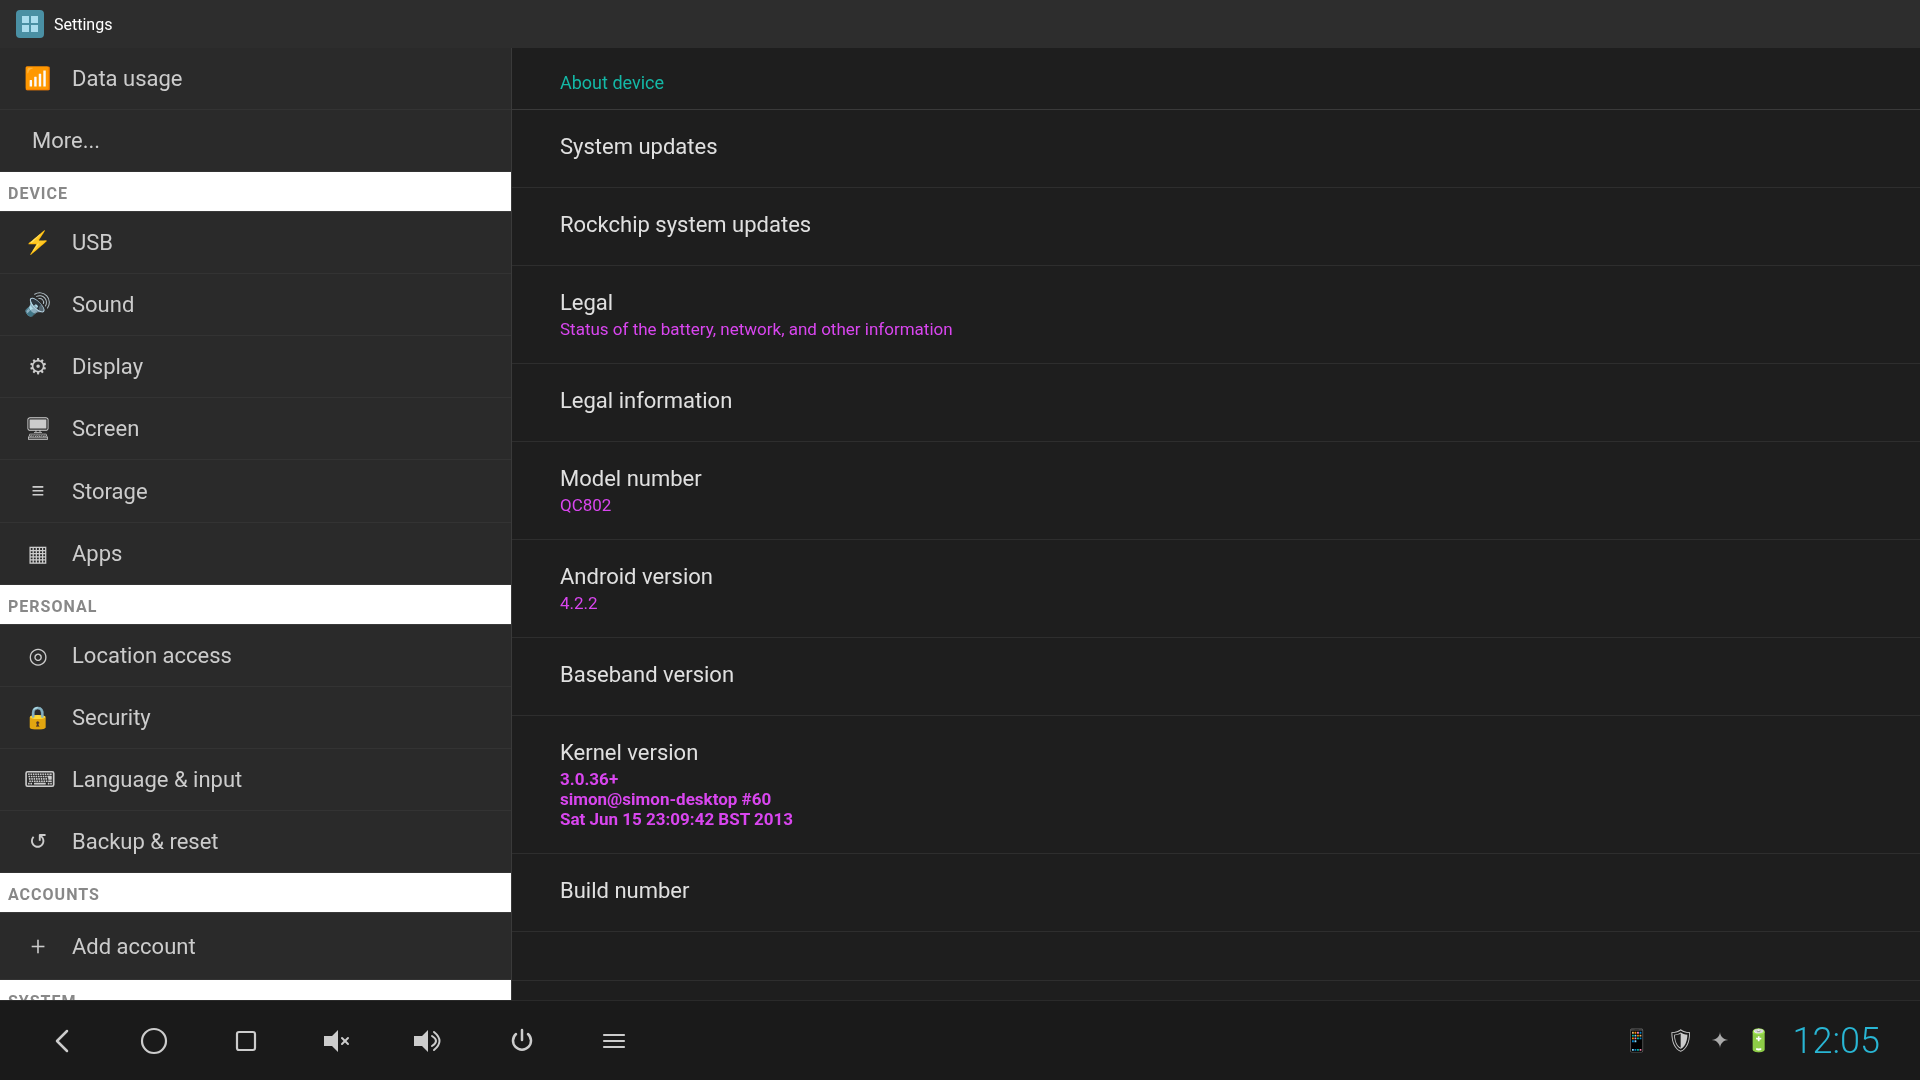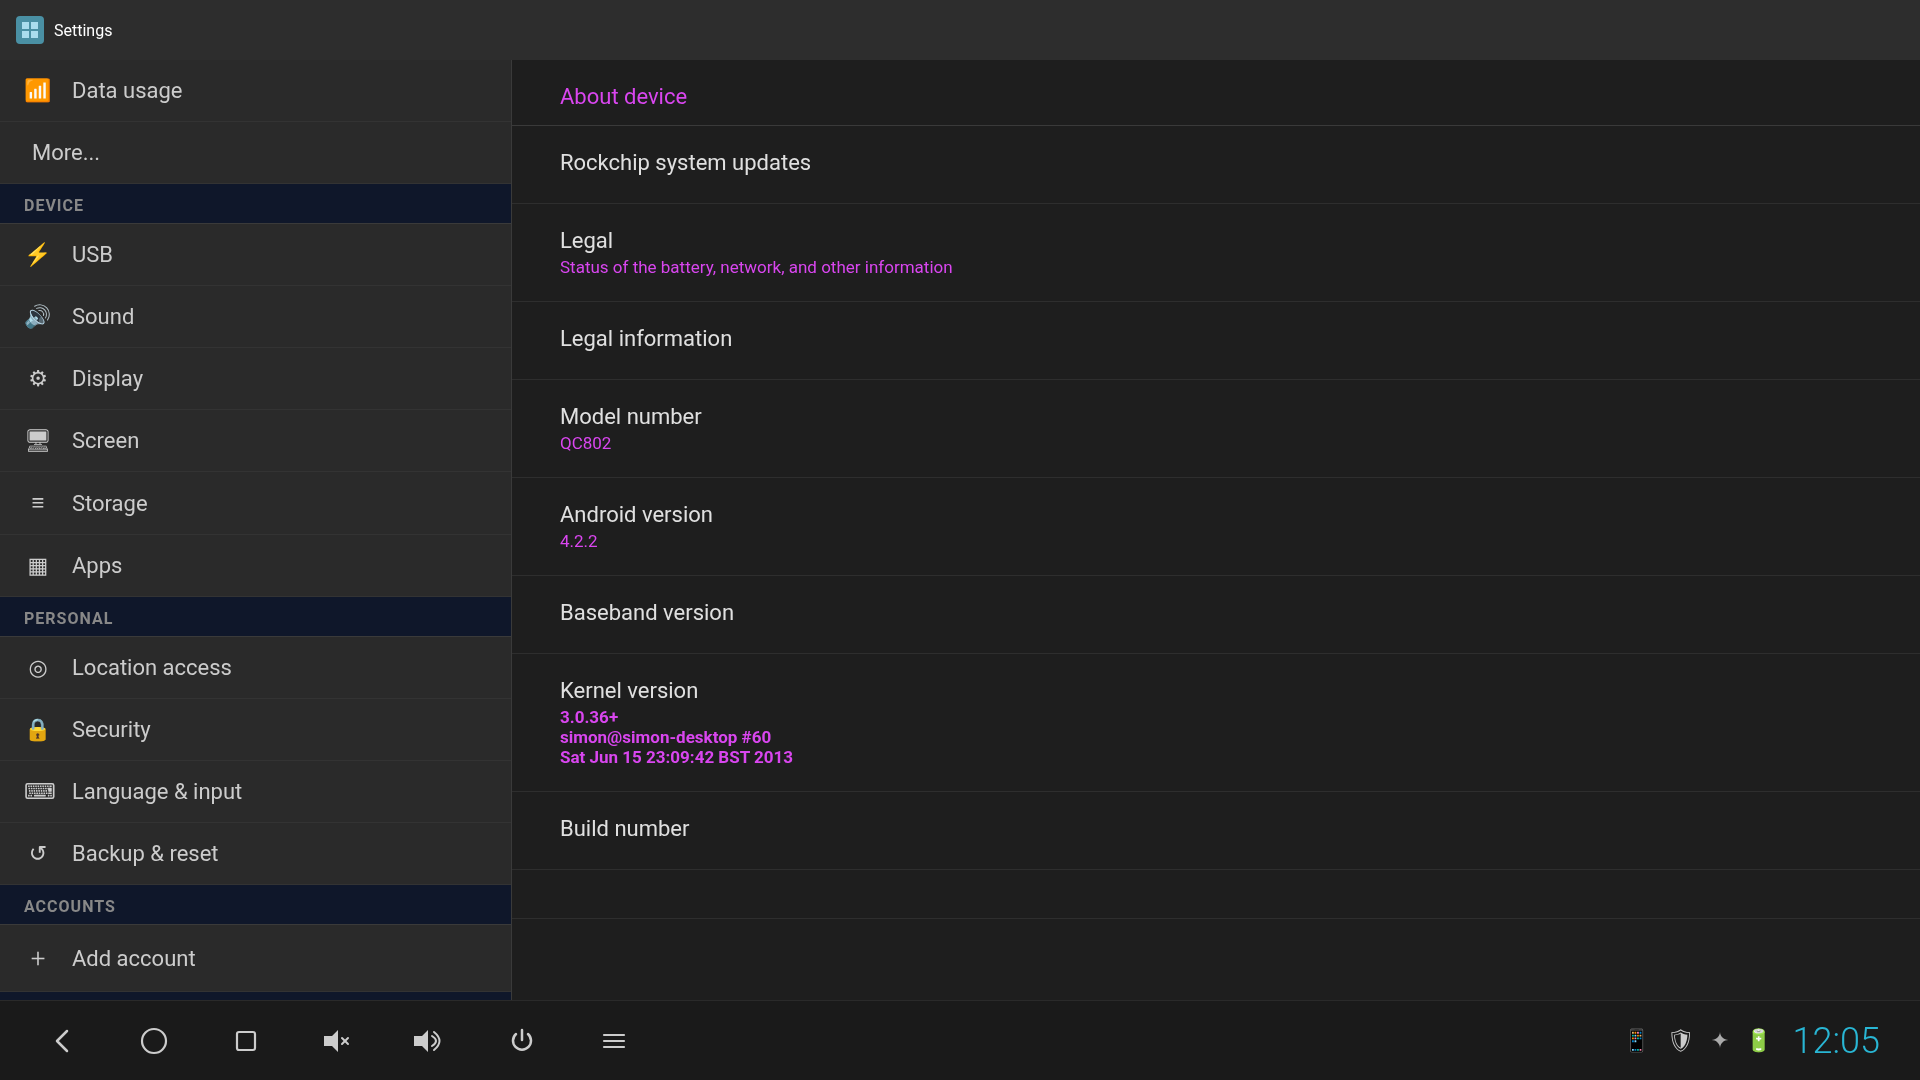--- a/index.html
+++ b/index.html
@@ -8,21 +8,21 @@
       height: 1080px;
       background: #1a1a1a;
       font-family: 'Roboto', Arial, sans-serif;
       overflow: hidden;
       display: flex;
       flex-direction: column;
     }
 
     
     .title-bar {
-      height: 60px;
+      height: 48px;
       background: #2d2d2d;
       display: flex;
       align-items: center;
       padding: 0 16px;
       gap: 10px;
       flex-shrink: 0;
     }
     .title-bar-icon {
       width: 28px;
       height: 28px;
@@ -71,27 +71,27 @@
       font-size: 22px;
       width: 28px;
       text-align: center;
       flex-shrink: 0;
     }
     .sidebar-item .item-label {
       font-size: 22px;
     }
 
     .section-header {
-      padding: 12px 24px 8px;
+      padding: 12px 8px 8px;
       font-size: 16px;
       color: #888888;
       font-weight: bold;
       letter-spacing: 1px;
       text-transform: uppercase;
-      background: #0f172a;
+      background: #ffffff;
     }
 
     .divider {
       height: 1px;
       background: #3a3a3a;
       margin: 0;
     }
 
     
     .content {
@@ -99,22 +99,22 @@
       background: #1e1e1e;
       overflow-y: auto;
       padding: 0;
     }
     .content::-webkit-scrollbar { width: 8px; }
     .content::-webkit-scrollbar-track { background: #1e1e1e; }
     .content::-webkit-scrollbar-thumb { background: #444; }
 
     .content-header {
       padding: 24px 48px 16px;
-      color: #d946ef;
-      font-size: 22px;
+      color: #14b8a6;
+      font-size: 18px;
       border-bottom: 1px solid #3a3a3a;
     }
 
     .content-item {
       padding: 24px 48px;
       border-bottom: 1px solid #2e2e2e;
       cursor: pointer;
     }
     .content-item .item-title {
       color: #e0e0e0;
@@ -253,20 +253,23 @@
       <span class="item-label">Add account</span>
     </div>
 
     <div class="section-header">SYSTEM</div>
 
   </div>
 
   <div class="content">
     <div class="content-header">About device</div>
 
+    <div class="content-item">
+      <div class="item-title">System updates</div>
+    </div>
 
     <div class="content-item">
       <div class="item-title">Rockchip system updates</div>
     </div>
 
     <div class="content-item">
       <div class="item-title">Legal</div>
       <div class="item-subtitle">Status of the battery, network, and other information</div>
     </div>
 

